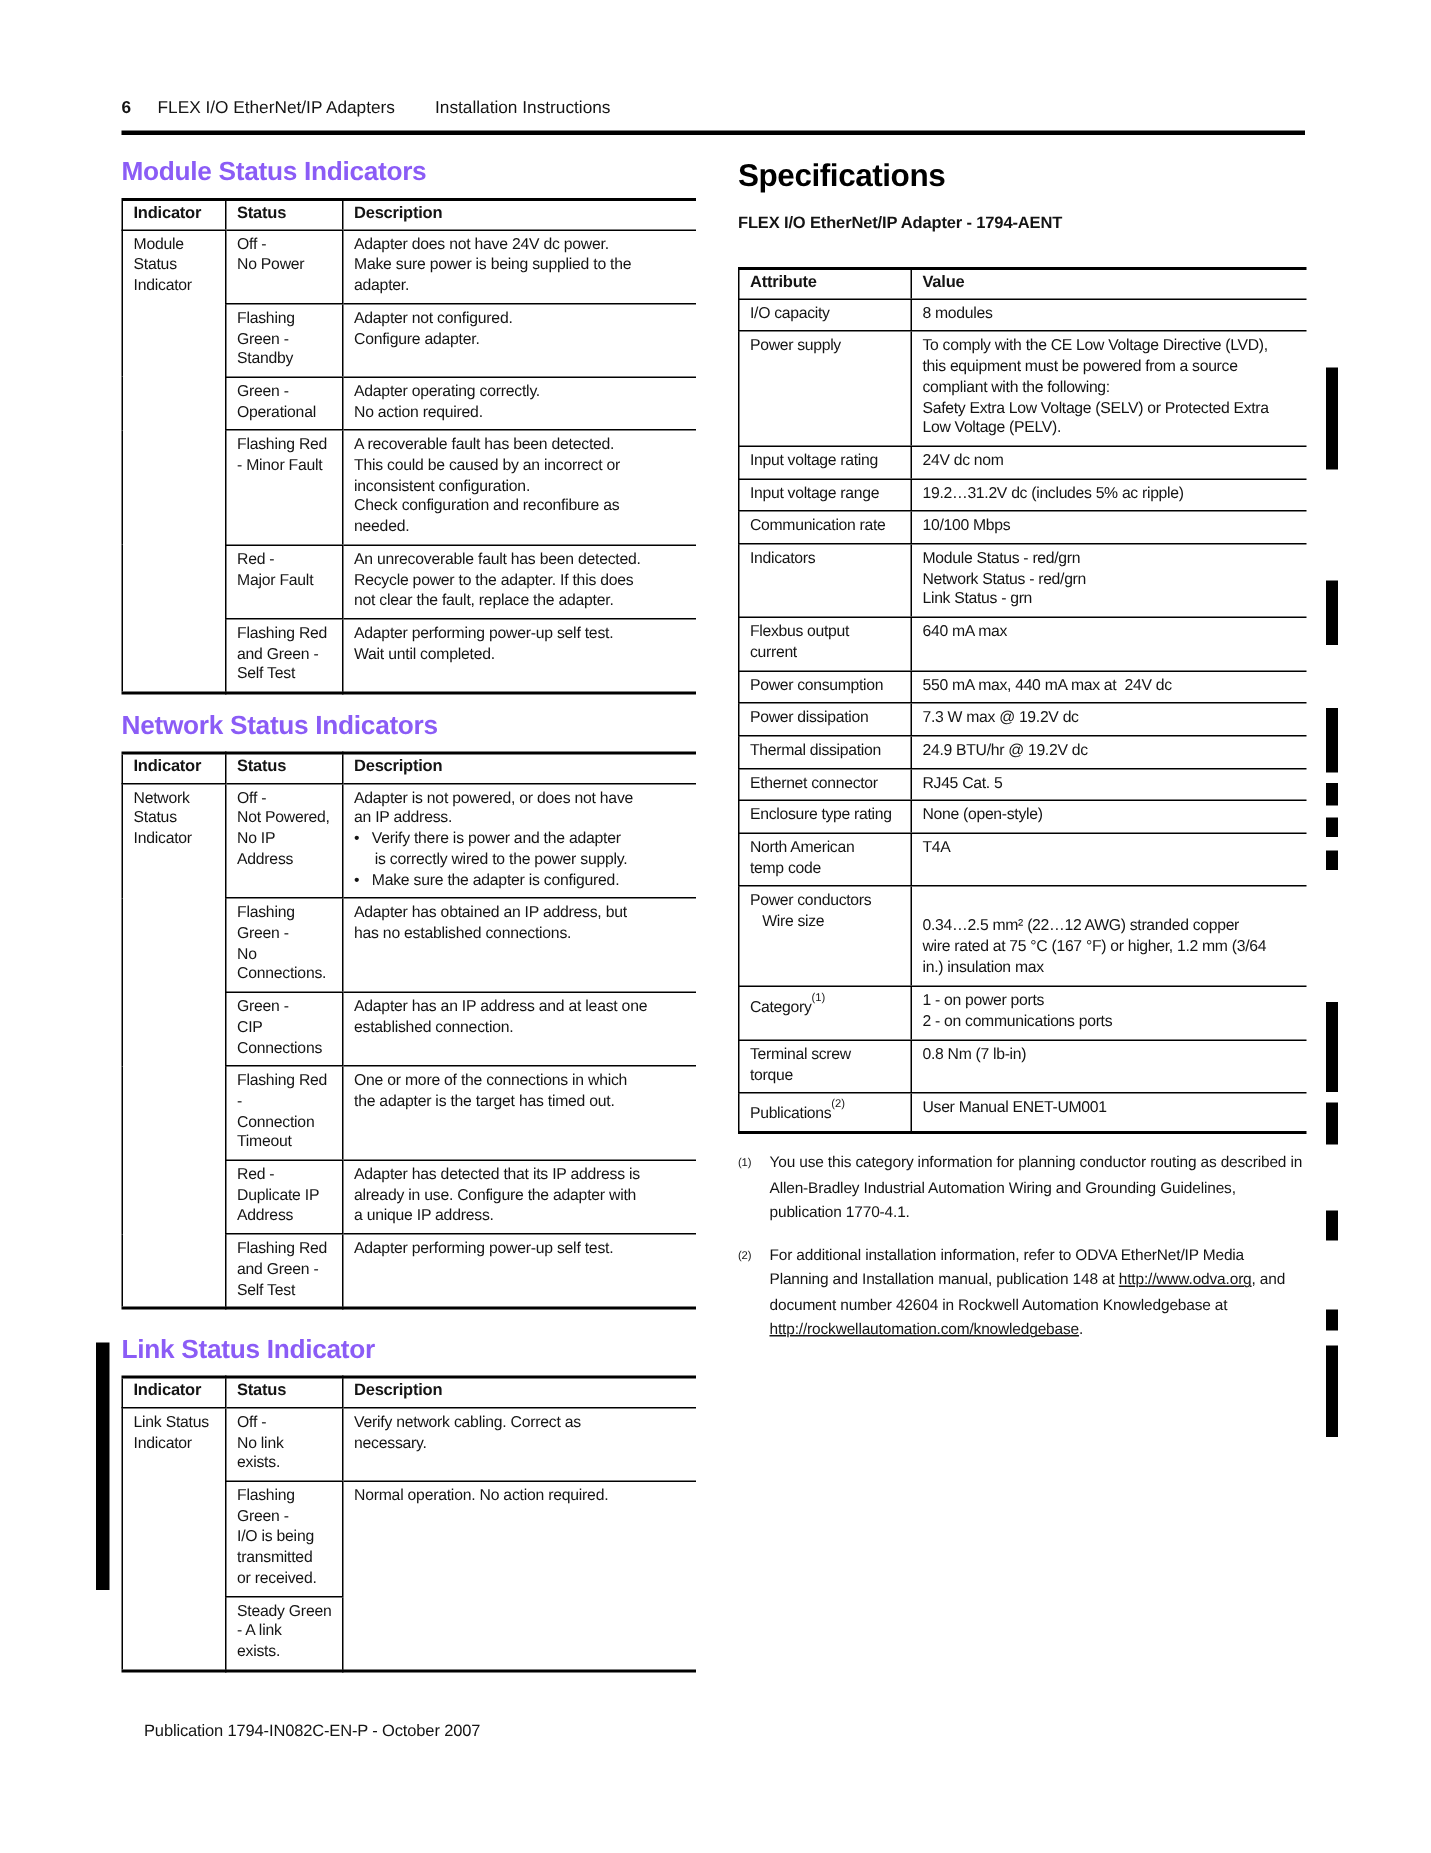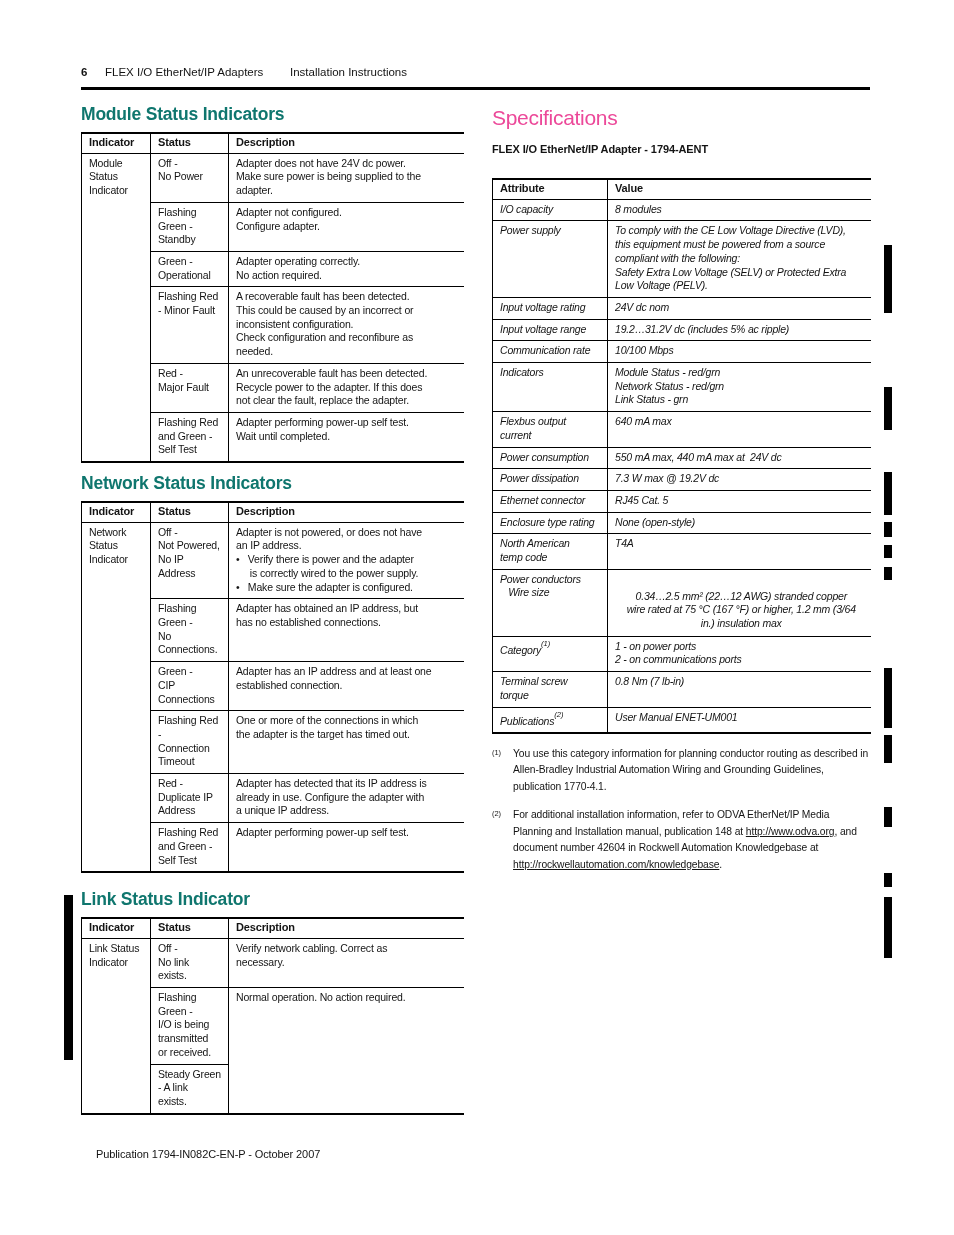--- a/index.html
+++ b/index.html
@@ -14,42 +14,42 @@
   .page-header{left:81px;top:66px;width:789px;height:20px;font-size:11.5px;}
   .page-num{position:absolute;left:0;top:0;font-weight:bold;}
   .doc-title{position:absolute;left:24px;top:0;}
   .section-name{position:absolute;left:209px;top:0;}
   .header-rule{left:81px;top:87px;width:789px;height:3px;background:#000;}
 
   
   .left-col{left:81px;top:104px;width:382px;}
   .right-col{left:492px;top:106px;width:378px;}
 
-  h2.tbl-title{font-size:17.5px;font-weight:bold;letter-spacing:-0.2px;margin:0 0 7px 0;color:#0f766e;}
-  h1.spec-title{font-size:21px;font-weight:normal;letter-spacing:-0.3px;margin:0;color:#ec4899;}
+  h2.tbl-title{font-size:17.5px;font-weight:bold;letter-spacing:-0.2px;margin:0 0 7px 0;color:#8b5cf6;}
+  h1.spec-title{font-size:21px;font-weight:bold;letter-spacing:-0.3px;margin:0;color:#000000;}
   .spec-sub{font-size:11px;font-weight:bold;margin-top:13px;letter-spacing:-0.1px;}
 
   .sect2{margin-top:10px;}
   .sect3{margin-top:16px;}
 
   
   table{border-collapse:collapse;table-layout:fixed;width:382px;
         border-top:2.5px solid #000;border-bottom:2.5px solid #000;}
   table.spec{width:378px;margin-top:23px;}
   th,td{
     font-size:10.5px;line-height:13.7px;letter-spacing:-0.15px;
     vertical-align:top;text-align:left;white-space:pre-wrap;
     border-left:1px solid #000;border-bottom:1px solid #000;
     padding:3px 3px 4px 7px;font-weight:normal;
   }
   th{font-weight:bold;font-size:11px;padding-top:2px;padding-bottom:3px;}
   .ind-table col.c1{width:69px;} .ind-table col.c2{width:78px;} .ind-table col.c3{width:235px;}
   table.spec col.a{width:115px;} table.spec col.v{width:263px;}
-  table.spec td{letter-spacing:-0.2px;font-style:italic;}
-  td.vbottom{vertical-align:bottom;padding-bottom:5px;text-align:center;}
+  table.spec td{letter-spacing:-0.2px;}
+  td.vbottom{vertical-align:bottom;padding-bottom:5px;}
   tr.tall td{height:58px;}
   sup.fm{font-size:7.5px;letter-spacing:0;position:relative;top:-3px;}
 
   
   .footnote{display:flex;margin-top:12px;font-size:10.3px;line-height:16.5px;letter-spacing:-0.1px;}
   .footnote .marker{width:21px;flex:none;font-size:7.5px;position:relative;top:-1px;}
   .footnote .fn-text{flex:1;}
   .fn-link{text-decoration:underline;}
 
   
@@ -296,20 +296,24 @@
     </tr>
     <tr>
       <td>Power consumption</td>
       <td>550 mA max, 440 mA max at  24V dc</td>
     </tr>
     <tr>
       <td>Power dissipation</td>
       <td>7.3 W max @ 19.2V dc</td>
     </tr>
     <tr>
+      <td>Thermal dissipation</td>
+      <td>24.9 BTU/hr @ 19.2V dc</td>
+    </tr>
+    <tr>
       <td>Ethernet connector</td>
       <td>RJ45 Cat. 5</td>
     </tr>
     <tr>
       <td>Enclosure type rating</td>
       <td>None (open-style)</td>
     </tr>
     <tr>
       <td>North American
 temp code</td>

